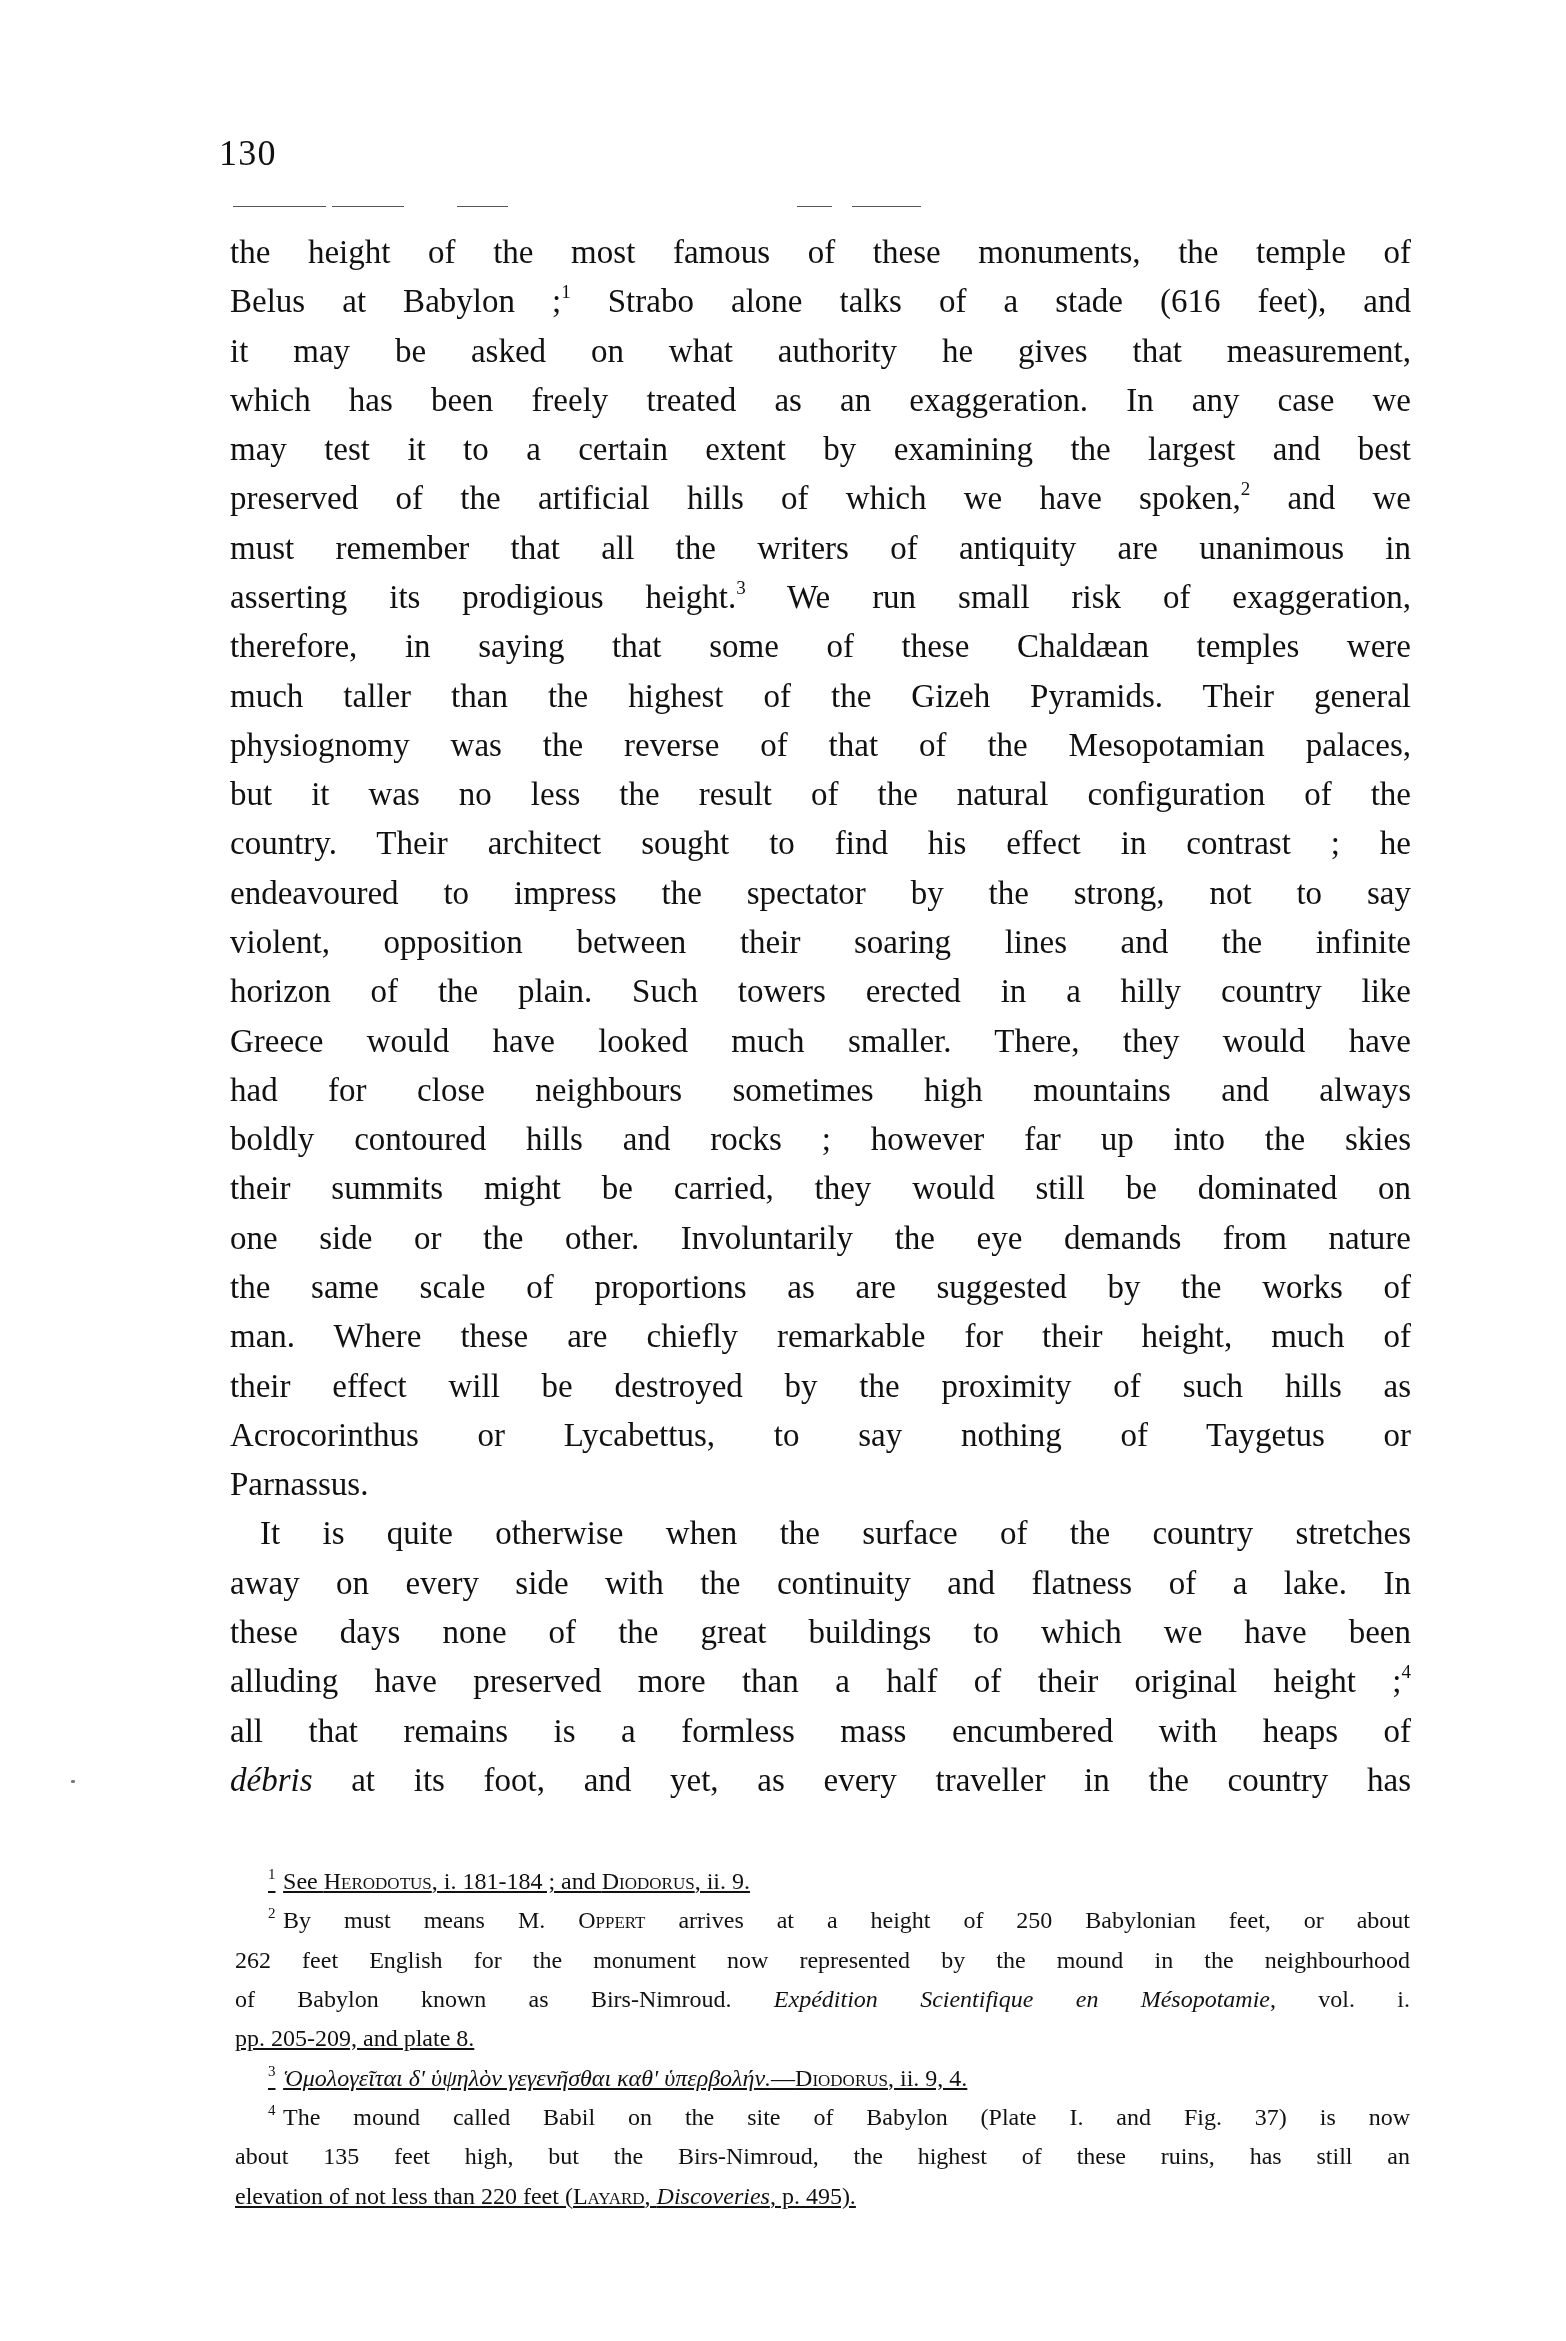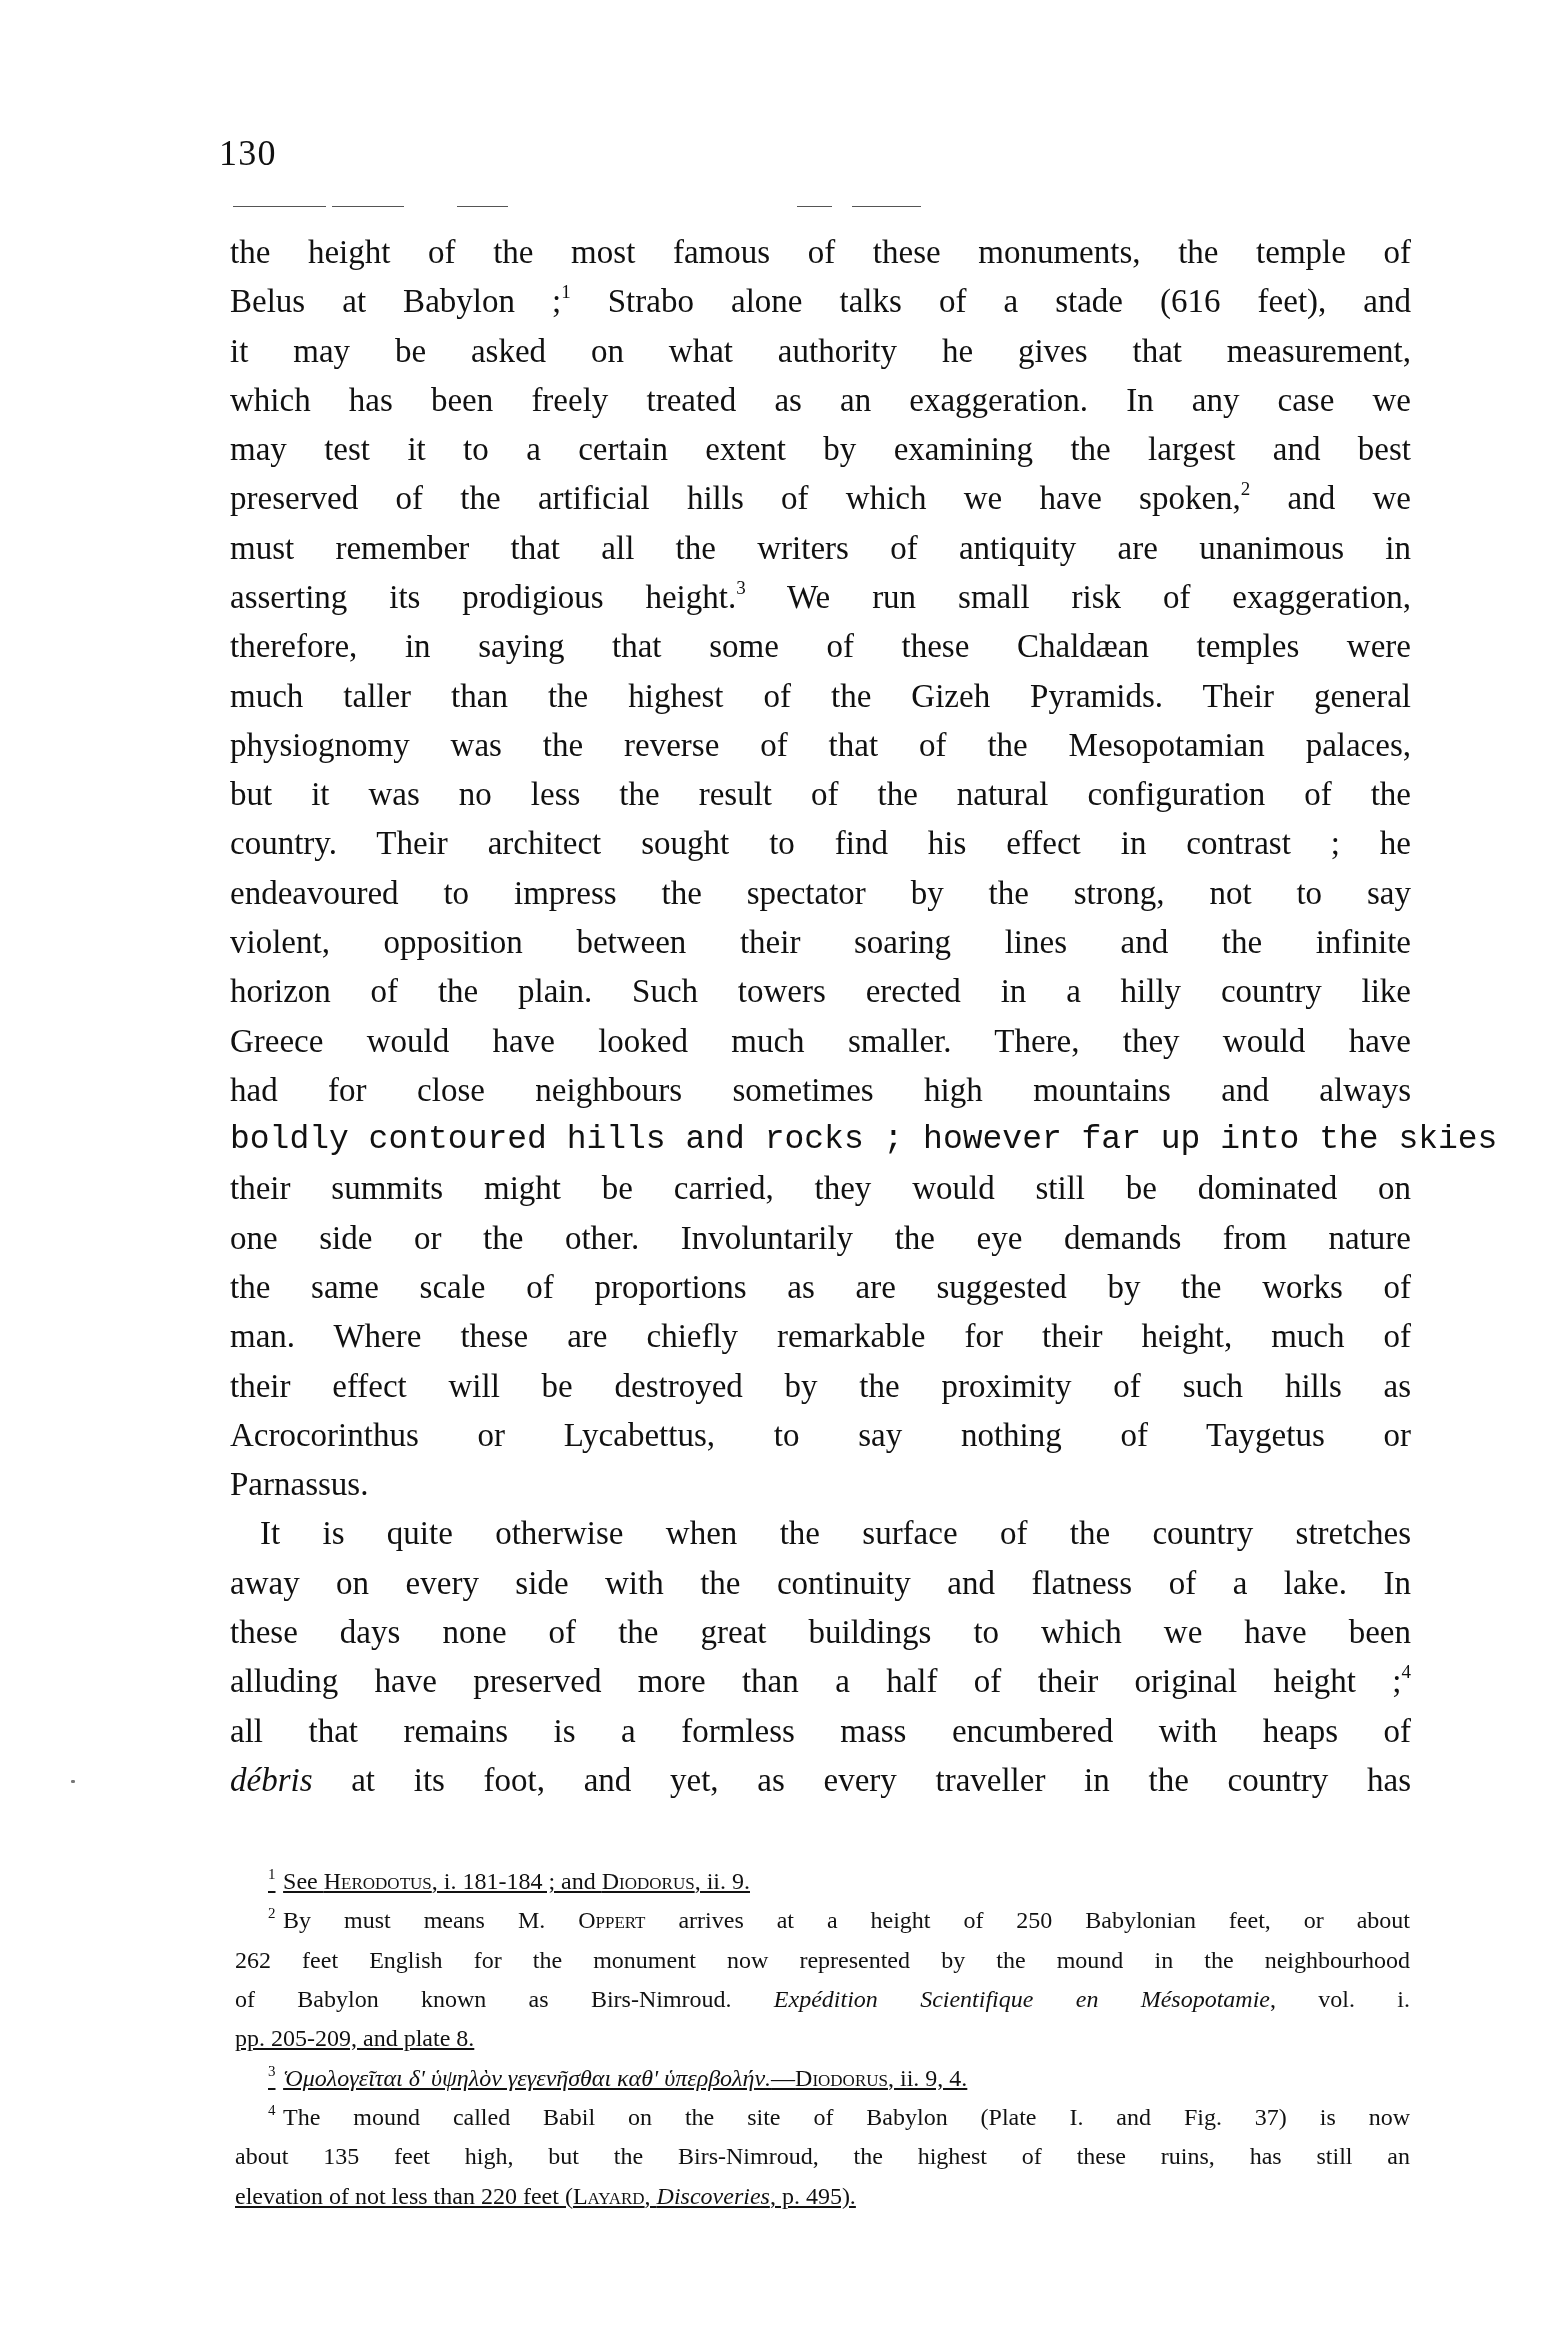--- a/index.html
+++ b/index.html
@@ -61,21 +61,21 @@
       <div class="line" style="top: 394px;"><span>therefore, in saying that some of these Chaldæan temples were</span></div>
       <div class="line" style="top: 444px;"><span>much taller than the highest of the Gizeh Pyramids.  Their general</span></div>
       <div class="line" style="top: 493px;"><span>physiognomy was the reverse of that of the Mesopotamian palaces,</span></div>
       <div class="line" style="top: 542px;"><span>but it was no less the result of the natural configuration of the</span></div>
       <div class="line" style="top: 591px;"><span>country.  Their architect sought to find his effect in contrast ; he</span></div>
       <div class="line" style="top: 641px;"><span>endeavoured to impress the spectator by the strong, not to say</span></div>
       <div class="line" style="top: 690px;"><span>violent, opposition between their soaring lines and the infinite</span></div>
       <div class="line" style="top: 739px;"><span>horizon of the plain.  Such towers erected in a hilly country like</span></div>
       <div class="line" style="top: 789px;"><span>Greece would have looked much smaller.  There, they would have</span></div>
       <div class="line" style="top: 838px;"><span>had for close neighbours sometimes high mountains and always</span></div>
-      <div class="line" style="top: 887px; font-family: Liberation Mono, monospace;"><span>boldly contoured hills and rocks ; however far up into the skies</span></div>
+      <div class="line" style="top: 887px;"><span>boldly contoured hills and rocks ; however far up into the skies</span></div>
       <div class="line" style="top: 936px;"><span>their summits might be carried, they would still be dominated on</span></div>
       <div class="line" style="top: 986px;"><span>one side or the other.  Involuntarily the eye demands from nature</span></div>
       <div class="line" style="top: 1035px;"><span>the same scale of proportions as are suggested by the works of</span></div>
       <div class="line" style="top: 1084px;"><span>man.  Where these are chiefly remarkable for their height, much of</span></div>
       <div class="line" style="top: 1134px;"><span>their effect will be destroyed by the proximity of such hills as</span></div>
       <div class="line" style="top: 1183px;"><span>Acrocorinthus or Lycabettus, to say nothing of Taygetus or</span></div>
       <div class="line last" style="top: 1232px;"><span>Parnassus.</span></div>
       <div class="line indent" style="top: 1281px;"><span>It is quite otherwise when the surface of the country stretches</span></div>
       <div class="line" style="top: 1331px;"><span>away on every side with the continuity and flatness of a lake.  In</span></div>
       <div class="line" style="top: 1380px;"><span>these days none of the great buildings to which we have been</span></div>

